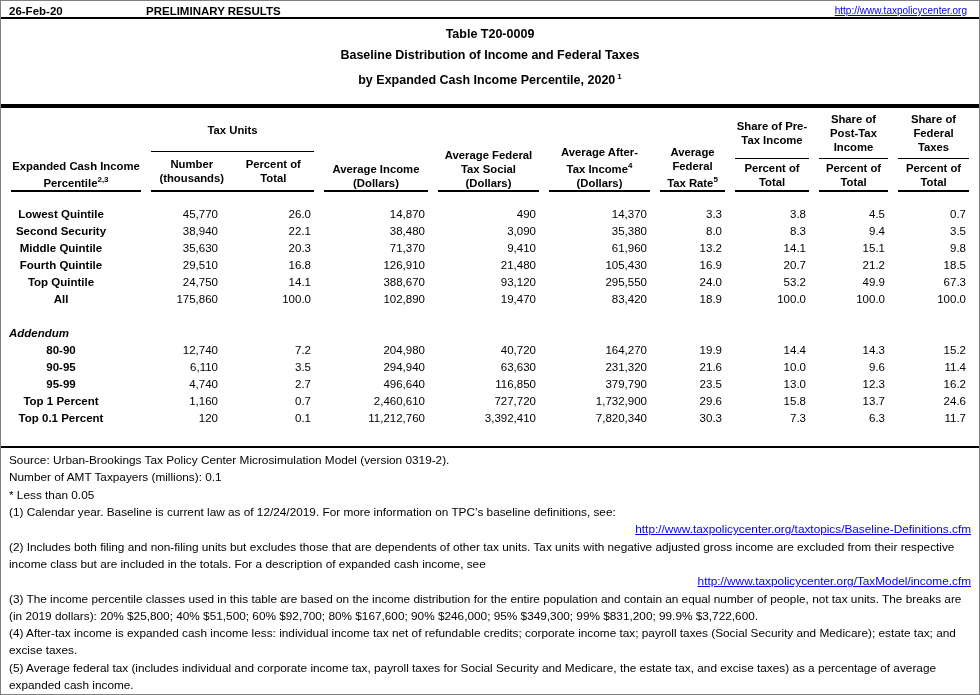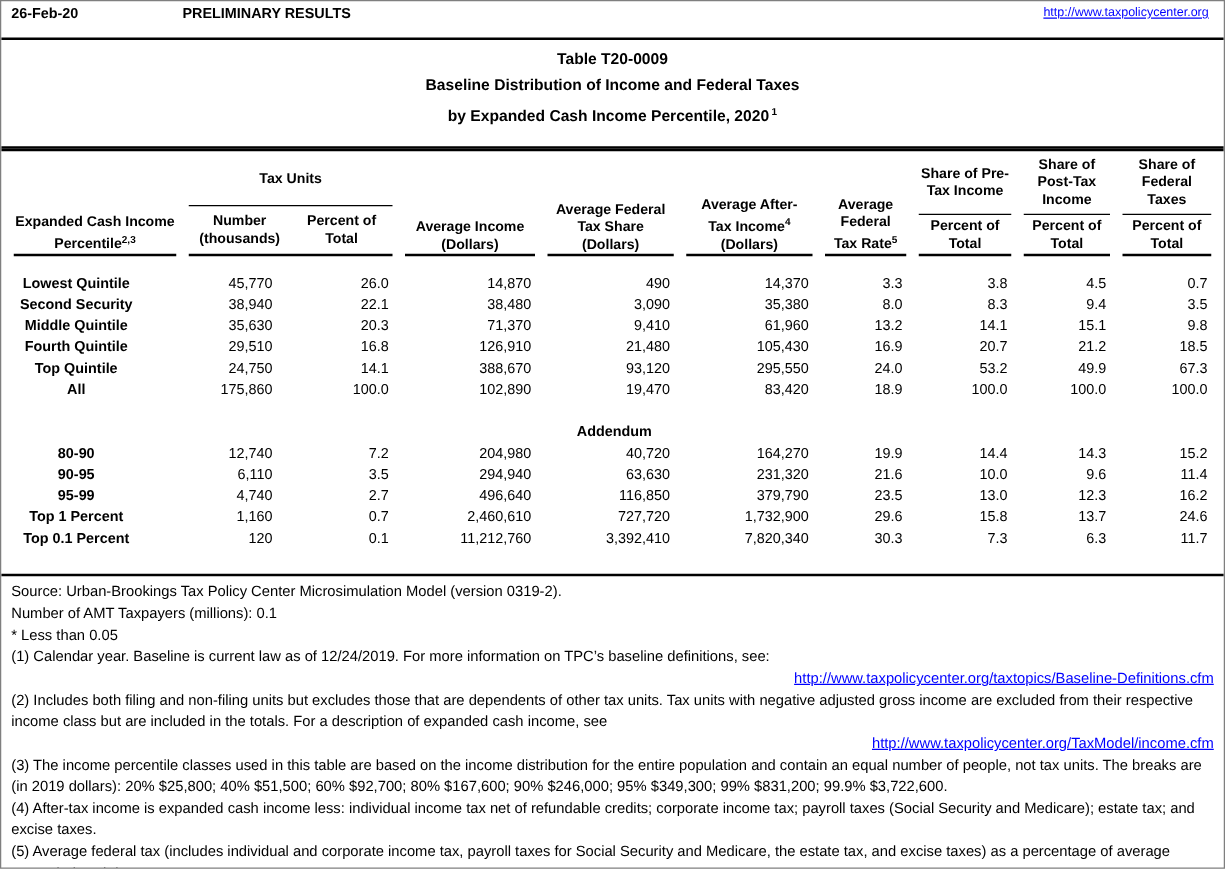--- a/index.html
+++ b/index.html
@@ -6,21 +6,21 @@
   html,body { background:#fff; }
   body {
     width:980px; height:695px; overflow:hidden;
     border:1px solid #7f7f7f;
     font-family:"Liberation Sans", sans-serif;
     color:#000;
   }
   .page { width:100%; height:100%; }
 
   
-  .topbar { display:flex; align-items:flex-start; padding:4px 12px 0 8px; height:29px; font-size:11.5px; font-weight:bold; }
+  .topbar { display:flex; align-items:flex-start; padding:4px 12px 0 8px; height:16px; font-size:11.5px; font-weight:bold; }
   .topbar .date  { width:137px; }
   .toplink { margin-left:auto; font-weight:normal; color:#0000ff; text-decoration:underline; font-size:10px; }
   .rule    { border-top:2px solid #000; }
   .rule-b  { border-top:2px solid #000; }
 
   
   .titleblock { margin-top:5px; text-align:center; font-weight:bold; font-size:12.5px; line-height:21px; }
   .titleblock sup { font-size:8px; margin-left:2px; }
 
   .dblrule { margin-top:13px; height:3px; border-top:2px solid #000; border-bottom:2px solid #000; }
@@ -41,21 +41,21 @@
   .s-cell  { justify-content:flex-start; }
   .s-label { flex:1; display:flex; flex-direction:column; justify-content:center; border-bottom:1.5px solid #000; }
   .s-sub   { height:31px; display:flex; flex-direction:column; justify-content:center; }
 
   .t-body { padding:14px 0 19px 0; grid-auto-rows:17px; font-size:11.5px; }
   .bc { line-height:17px; white-space:nowrap; }
   .bl { font-weight:bold; text-align:center; padding-right:30px; }
   .bn { text-align:right; padding-right:8px; }
   .full { grid-column:1 / -1; }
   .spacer { height:15px; }
-  .sec { font-weight:bold; text-align:center; padding-left:3px; }
+  .sec { font-weight:bold; text-align:left; padding-left:3px;font-style:italic; }
 
   
   .notes { padding:4px 8px 0 8px; font-size:11.8px; line-height:17.3px; }
   .note  { }
   .note-link { display:block; color:#0000ff; text-decoration:underline;text-align:right; }
 </style>
 </head>
 <body>
 
 <div class="page">
@@ -97,21 +97,21 @@
         </div>
       </div>
 
       <div class="hc">
         <div><span>Average Income</span><br>
              <span>(Dollars)</span></div>
       </div>
 
       <div class="hc">
         <div><span>Average Federal</span><br>
-             <span>Tax Share</span><br>
+             <span>Tax Social</span><br>
              <span>(Dollars)</span></div>
       </div>
 
       <div class="hc">
         <div><span>Average After-</span><br>
              <span>Tax Income</span><sup>4</sup><br>
              <span>(Dollars)</span></div>
       </div>
 
       <div class="hc">

